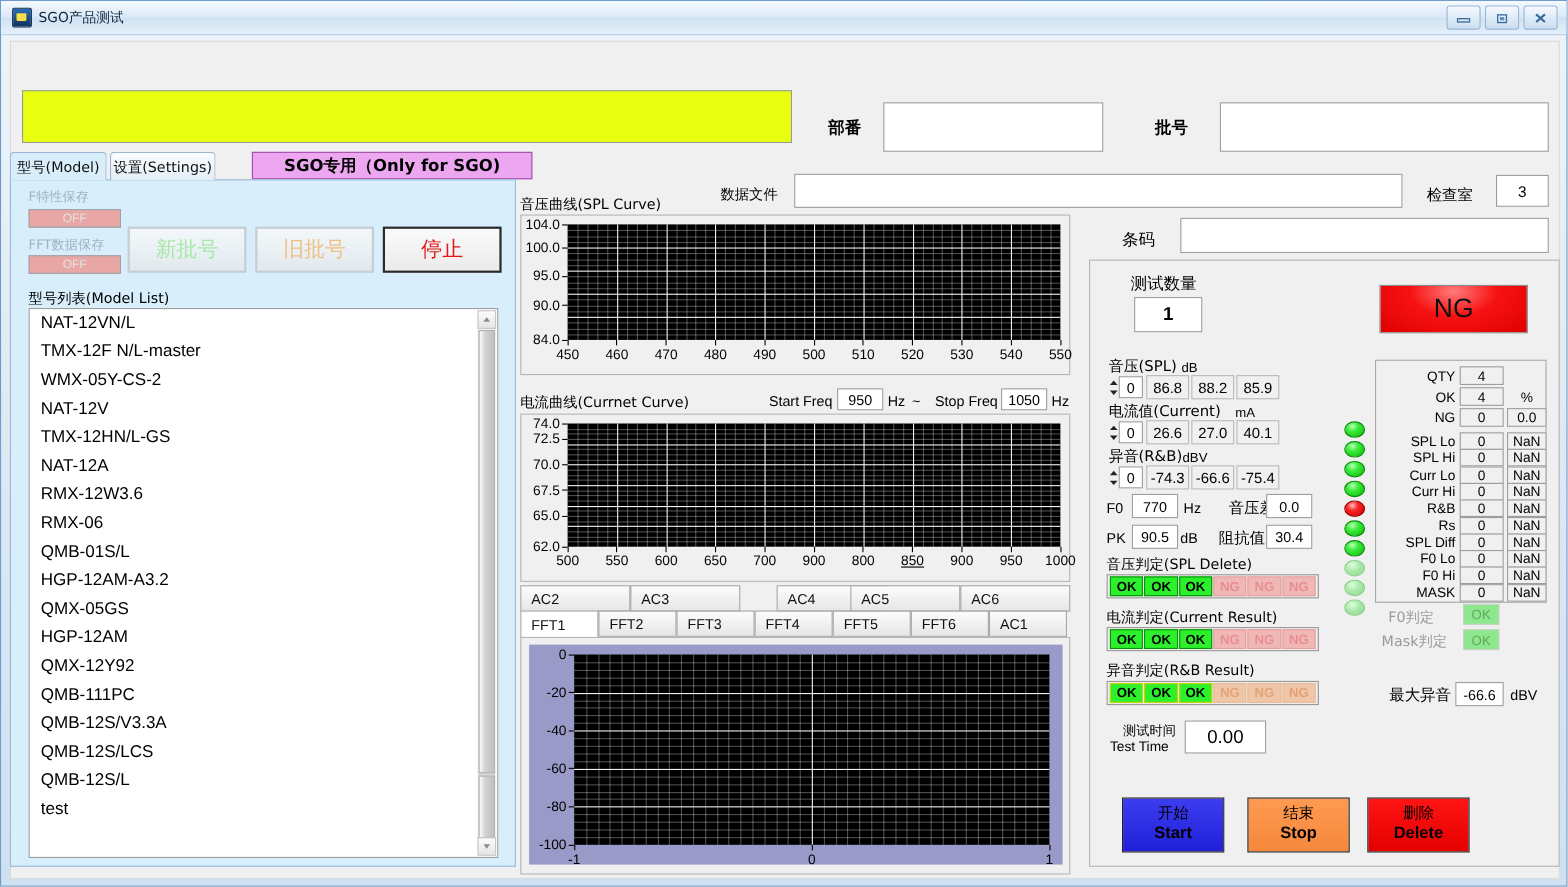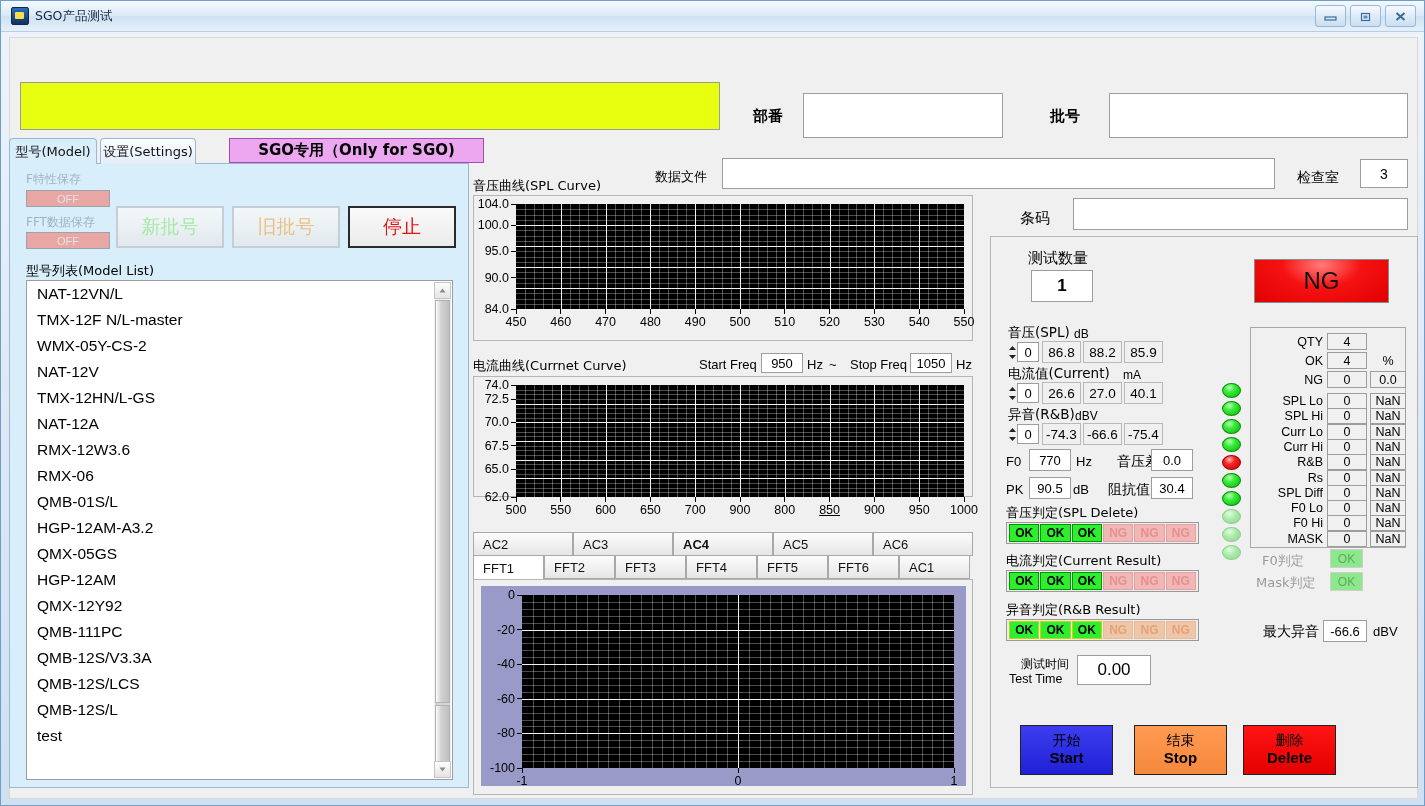--- a/index.html
+++ b/index.html
@@ -350,21 +350,21 @@
 
     <div class="gcap cn" style="left:472px;top:326px;">电流曲线(Currnet Curve)</div>
     <div class="lbl" style="left:698px;top:326px;font-size:13px;">Start Freq</div>
     <div class="tin ctr" style="left:760px;top:322px;width:42px;height:20px;">950</div>
     <div class="lbl" style="left:806px;top:326px;font-size:13px;">Hz</div>
     <div class="lbl" style="left:828px;top:326px;font-size:13px;">~</div>
     <div class="lbl" style="left:849px;top:326px;font-size:13px;">Stop Freq</div>
     <div class="tin ctr" style="left:909px;top:322px;width:42px;height:20px;">1050</div>
     <div class="lbl" style="left:955px;top:326px;font-size:13px;">Hz</div>
 
-    <div class="gwrap" style="left:472px;top:345px;width:500px;height:121px;">
+    <div class="gwrap" style="left:472px;top:345px;width:500px;height:153px;">
       <div class="plot" id="plot-cur" style="left:42px;top:8px;width:448px;height:112px;">
           <div class="gridv" style="left: 9px; top: 0px; width: 1px; height: 112px;"></div>
           <div class="gridv" style="left: 18px; top: 0px; width: 1px; height: 112px;"></div>
           <div class="gridv" style="left: 27px; top: 0px; width: 1px; height: 112px;"></div>
           <div class="gridv" style="left: 36px; top: 0px; width: 1px; height: 112px;"></div>
           <div class="gridv gridmaj" style="left: 45px; top: 0px; width: 1px; height: 112px;"></div>
           <div class="gridv" style="left: 54px; top: 0px; width: 1px; height: 112px;"></div>
           <div class="gridv" style="left: 63px; top: 0px; width: 1px; height: 112px;"></div>
           <div class="gridv" style="left: 72px; top: 0px; width: 1px; height: 112px;"></div>
           <div class="gridv" style="left: 81px; top: 0px; width: 1px; height: 112px;"></div>
@@ -468,21 +468,21 @@
           <div class="xtick" style="left: 445.2px; top: 126px;">950</div>
           <div class="tickmark" style="left: 444.7px; top: 120px; width: 1px; height: 5px;"></div>
           <div class="xtick" style="left: 490px; top: 126px;">1000</div>
           <div class="tickmark" style="left: 489.5px; top: 120px; width: 1px; height: 5px;"></div>
         </div>
     </div>
 
     <div id="gtabs-upper">
         <div class="gtab" style="left: 472px; top: 501px; width: 100px;">AC2</div>
         <div class="gtab" style="left: 572px; top: 501px; width: 100px;">AC3</div>
-        <div class="gtab" style="left: 672px; top: 501px; width: 100px; font-weight: bold;">AC4</div>
+        <div class="gtab" style="left: 705px; top: 501px; width: 100px;">AC4</div>
         <div class="gtab" style="left: 772px; top: 501px; width: 100px;">AC5</div>
         <div class="gtab" style="left: 872px; top: 501px; width: 100px;">AC6</div>
       </div>
 
     <div id="gtabs-lower">
         <div class="gtab act" style="left: 472px; top: 524px; width: 71px; height: 26px;">FFT1</div>
         <div class="gtab" style="left: 543px; top: 524px; width: 71px;">FFT2</div>
         <div class="gtab" style="left: 614px; top: 524px; width: 71px;">FFT3</div>
         <div class="gtab" style="left: 685px; top: 524px; width: 71px;">FFT4</div>
         <div class="gtab" style="left: 756px; top: 524px; width: 71px;">FFT5</div>

